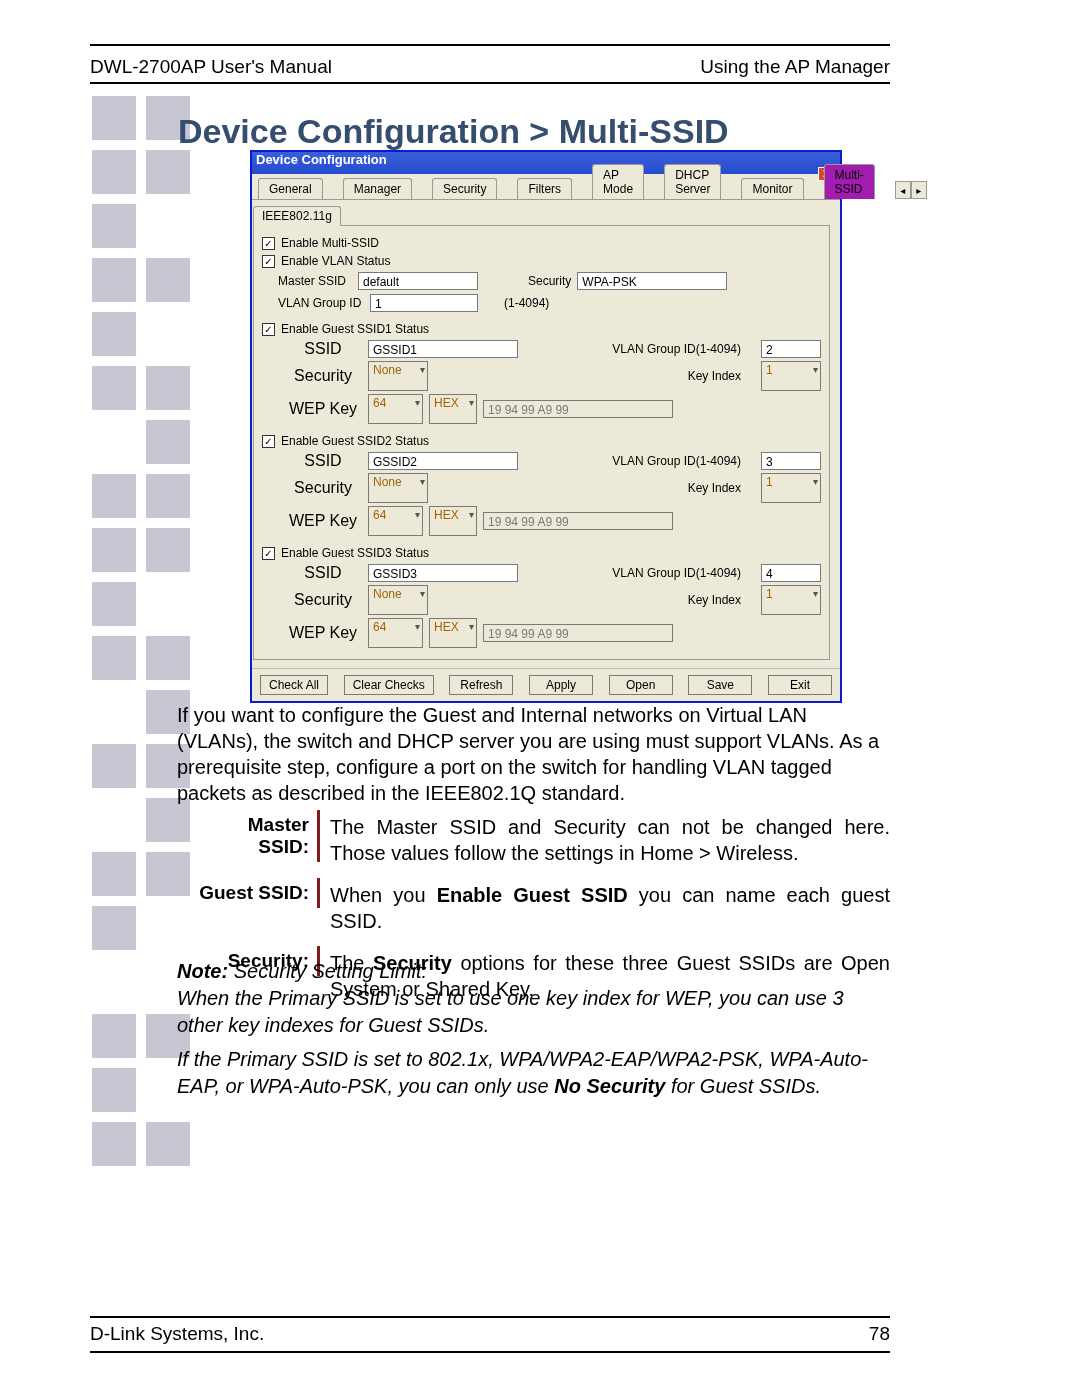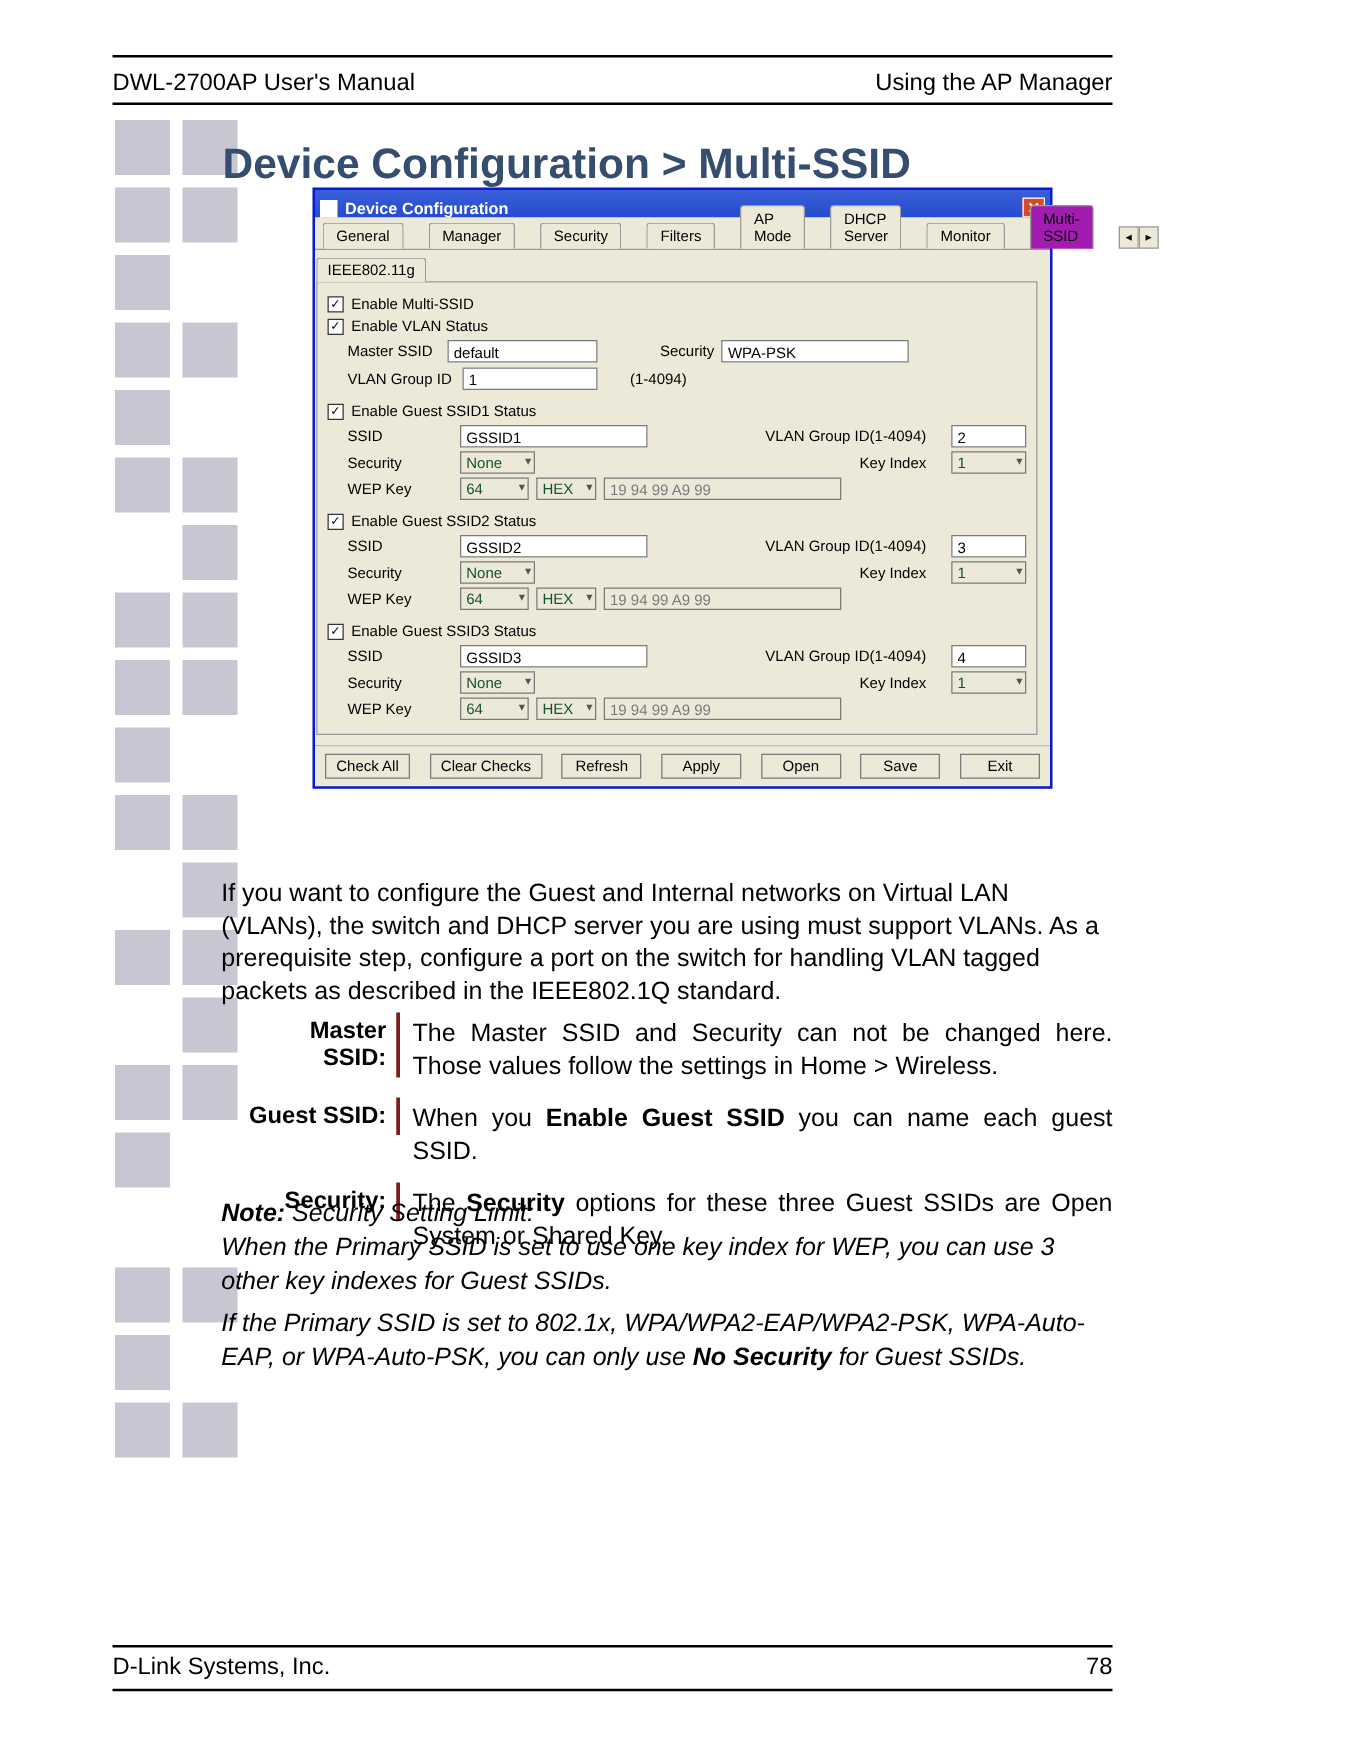--- a/index.html
+++ b/index.html
@@ -33,22 +33,22 @@
   }
 
   
   .win {
     position:absolute; left:250px; top:150px; width:592px;
     border:2px solid #0a1ad0; background:#ece9d8;
     font-family: Tahoma, Arial, sans-serif; font-size:13px;
   }
   .titlebar {
     height:22px; background:linear-gradient(#3b5fd8,#244bd0);
-    color:#fff; display:flex; align-items:flex-end; padding:0 4px;
-    font-weight:bold; font-size:13px;
+    color:#fff; display:flex; align-items:flex-start; padding:0 4px;
+    font-weight:bold; font-size:13px;flex-direction:column;
   }
   .titlebar .tbicon {
     width:14px; height:14px; margin-right:6px; background:#fff; display:inline-block;
   }
   .titlebar .closebtn {
     margin-left:auto; width:18px; height:16px; background:#d74a28; border:1px solid #fff;
     display:flex; align-items:center; justify-content:center; color:#fff; font-weight:bold;
     font-size:12px; line-height:1;
   }
   .tabstrip {
@@ -78,30 +78,30 @@
   .chk { width:13px; height:13px; border:1px solid #333; background:#fff; margin-right:6px; display:inline-flex; align-items:center; justify-content:center; font-size:10px; color:#000;}
   .chk::after{content:"✓";}
   .lbl { font-size:12px; }
   .flabel { font-size:12px; margin-right:6px; }
   .txt {
     border:1px solid #7a7a7a; background:#fff; height:18px; line-height:18px;
     padding:0 4px; font-size:12px; font-family:Tahoma,Arial,sans-serif;
   }
   .txt.dis { background:#ece9d8; color:#7a7a7a; }
   .sel {
-    border:1px solid #7a7a7a; background:#ece9d8; height:18px; line-height:16px;
-    padding:0 14px 0 4px; font-size:12px; color:#14532d; position:relative; display:inline-block;
+    border:1px solid #7a7a7a; background:#ece9d8; height:30px; line-height:16px;
+    padding:0 14px 0 4px; font-size:12px; color:#a16207; position:relative; display:inline-block;
   }
   .sel::after{
     content:"▾"; position:absolute; right:2px; top:0; font-size:10px; color:#555;
   }
 
   .grouphdr { display:flex; align-items:center; margin:10px 0 4px 0; }
   .subrow { display:flex; align-items:center; margin:3px 0 3px 16px; }
-  .col-left { width:90px; font-size:12px; }
+  .col-left { width:90px; font-size:16px;text-align:center; }
   .col-gap { flex:1; }
   .col-rlabel { font-size:12px; margin-right:20px; white-space:nowrap;}
   .wep-row .sel { margin-right:6px; }
 
   .btnbar {
     display:flex; justify-content:space-between; padding:6px 8px;
     border-top:1px solid #bbb;
   }
   .wbtn {
     border:1px solid #7a7a7a; background:#ece9d8; font-size:12px;

